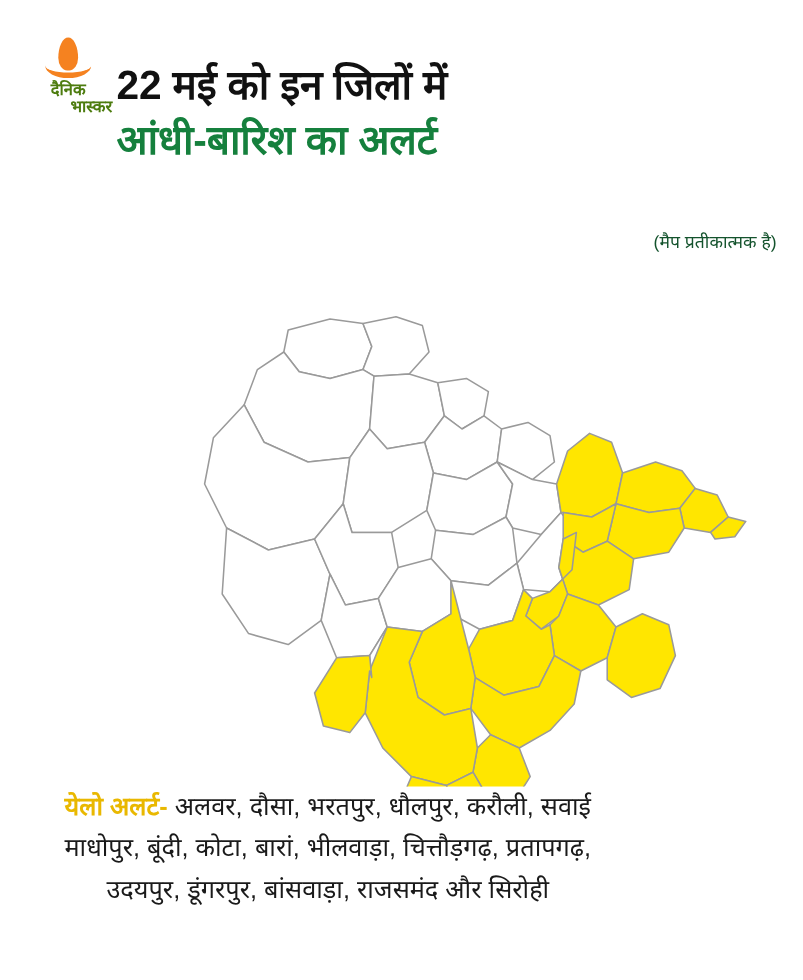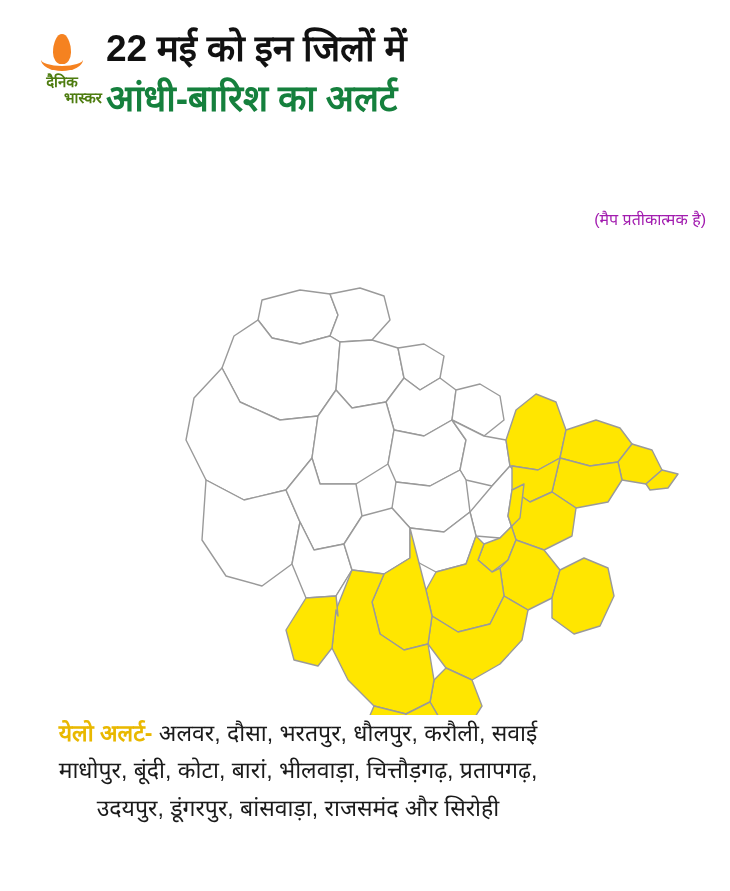--- a/index.html
+++ b/index.html
@@ -78,20 +78,21 @@
     color: #4d7c0f;
     line-height: 1.05;
   }
   .logo-text1 { font-size: 15px; }
   .logo-text2 { font-size: 15px; text-align: right; }
 
   .headline {
     flex: 1 1 auto;
     padding-left: 4px;
     padding-top: 6px;
+    margin-top: 29px;
   }
   .headline-line1 {
     font-family: "Liberation Sans", sans-serif;
     font-weight: bold;
     font-size: 37px;
     line-height: 1.25;
     color: #111111;
     letter-spacing: -0.2px;
     white-space: nowrap;
   }
@@ -111,21 +112,21 @@
     position: relative;
     width: 730px;
     height: 575px;
   }
   .map-note {
     position: absolute;
     right: 24px;
     top: 68px;
     font-family: "Liberation Sans", sans-serif;
     font-size: 16px;
-    color: #a21caf;
+    color: #14532d;
   }
   .map-svg {
     position: absolute;
     left: 0;
     top: 0;
   }
 
   
   .legend {
     position: absolute;

